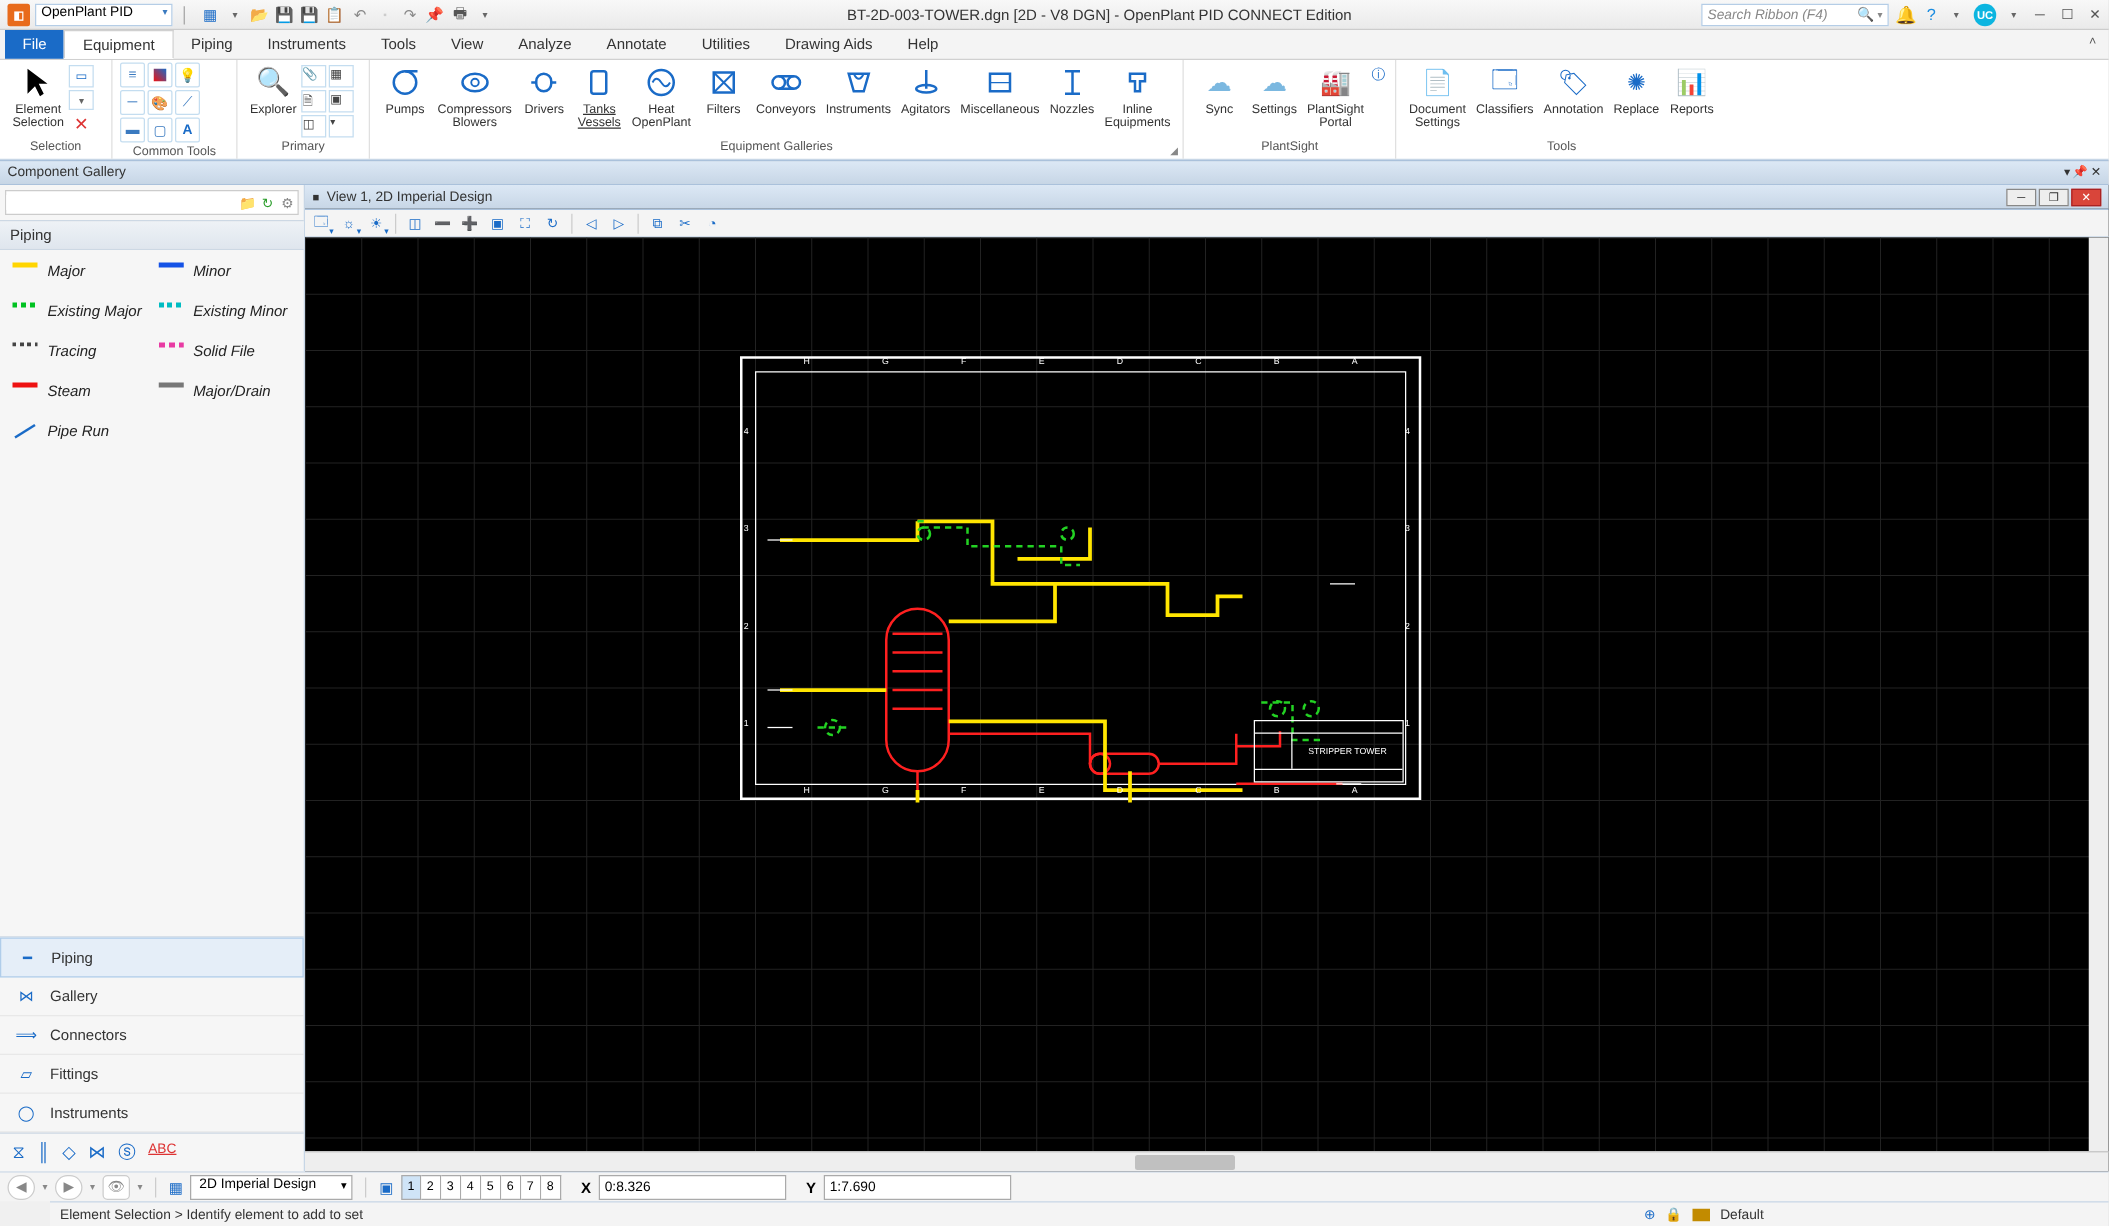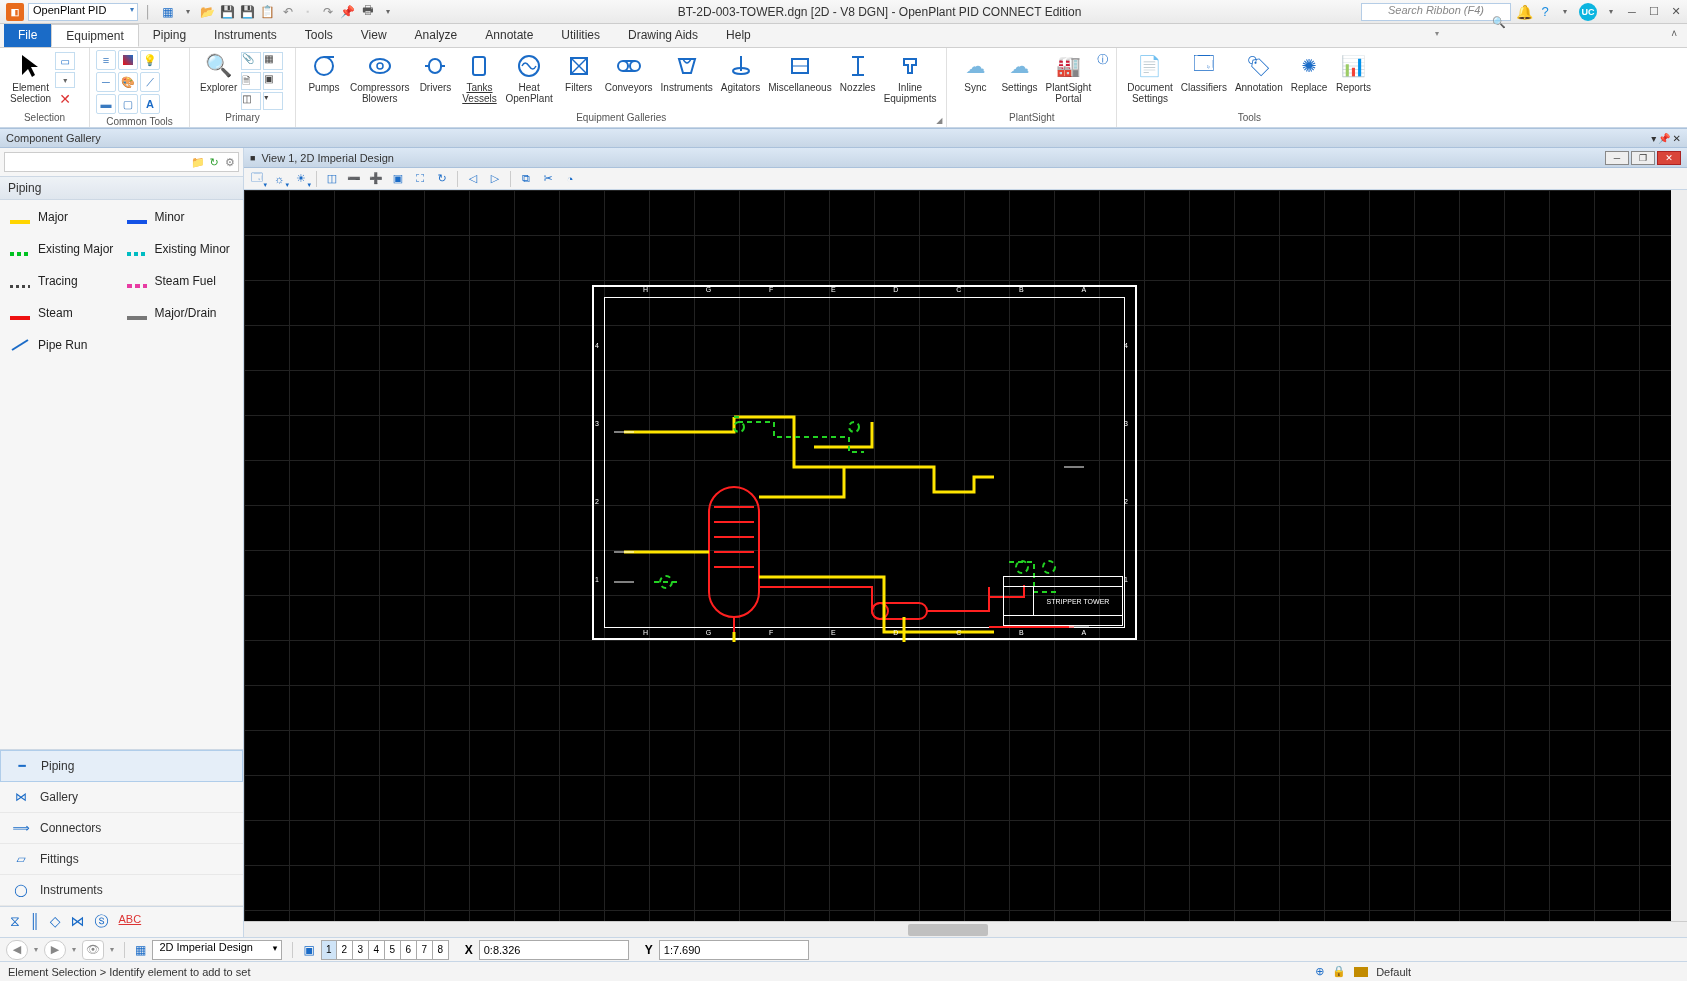--- a/index.html
+++ b/index.html
@@ -5,21 +5,21 @@
 * { box-sizing: border-box; margin: 0; padding: 0; font-family: "Segoe UI", Tahoma, sans-serif; }
 html, body { width: 1687px; height: 981px; overflow: hidden; background: #f0f0f0; }
 
 
 .titlebar { height: 24px; background: linear-gradient(#f8f8f8,#eaeaea); display: flex; align-items: center; font-size: 11px; border-bottom: 1px solid #ccc; }
 .titlebar .app-icon { width: 18px; height: 18px; background: #e86b1c; margin: 0 4px 0 6px; border-radius: 2px; display:flex;align-items:center;justify-content:center;color:#fff;font-weight:bold;font-size:9px; }
 .titlebar .app-combo { border: 1px solid #b5cde6; background: #fff; height: 18px; padding: 0 14px 0 4px; font-size: 11px; min-width: 110px; position: relative; }
 .titlebar .app-combo::after { content: "▾"; position: absolute; right: 3px; top: 1px; font-size: 8px; color: #3a7ac0; }
 .titlebar .qatool { width: 16px; height: 16px; margin: 0 2px; display:flex;align-items:center;justify-content:center; font-size: 12px; color:#3a7ac0; }
 .titlebar .center-title { flex: 1; text-align: center; color: #333; font-size: 12px; }
-.titlebar .search-ribbon { border: 1px solid #b5cde6; background: #fff; height: 18px; width: 150px; font-size: 11px; padding: 0 4px; color:#888; display:flex;align-items:center;flex-direction:column; }
+.titlebar .search-ribbon { border: 1px solid #b5cde6; background: #fff; height: 18px; width: 150px; font-size: 11px; padding: 0 4px; color:#888; display:flex;align-items:center; }
 .titlebar .search-ribbon span.glass { margin-left:auto; color:#3a7ac0; }
 .titlebar .winbtn { width: 22px; height: 18px; display:flex;align-items:center;justify-content:center; font-size:11px; color:#555; }
 .titlebar .uc-badge { width:18px;height:18px;border-radius:9px;background:#0cb5e0;color:#fff;font-size:9px;font-weight:bold;display:flex;align-items:center;justify-content:center;margin:0 4px; }
 
 
 .ribbon-tabs { height: 24px; background: #f4f4f4; display: flex; align-items: stretch; font-size: 12px; border-bottom: 1px solid #d0d0d0; padding-left:4px; }
 .ribbon-tabs .tab { padding: 4px 14px; color: #333; cursor: pointer; }
 .ribbon-tabs .tab.file { background: #1a6bc7; color: #fff; }
 .ribbon-tabs .tab.active { background: #fff; border: 1px solid #d0d0d0; border-bottom: 1px solid #fff; }
 .ribbon-tabs .collapse { margin-left:auto; padding:4px 10px; font-size:10px; color:#555; }
@@ -42,21 +42,21 @@
 .panel-strip .pinbox span { font-size:10px; color:#333; }
 
 
 .main { display:flex; height: calc(981px - 24px - 24px - 80px - 20px - 24px - 20px); }
 .sidebar { width: 244px; background: #f6f6f6; border-right:1px solid #c7d6e6; display:flex; flex-direction:column; }
 .sidebar .searchrow { display:flex; align-items:center; background:#fff; border:1px solid #ccc; margin:4px; height:20px; }
 .sidebar .searchrow input { flex:1; border:none; outline:none; font-size:11px; padding:0 4px; }
 .sidebar .searchrow .sico { width:16px;height:16px;display:flex;align-items:center;justify-content:center;font-size:11px;color:#d59b00; }
 .sidebar .cat-header { background:linear-gradient(#eef2f6,#dfe6ee); border-top:1px solid #cdd8e4;border-bottom:1px solid #cdd8e4; padding:4px 8px; font-size:12px; color:#333; }
 .sidebar .item-grid { padding:10px; display:grid; grid-template-columns: 1fr 1fr; gap:18px 10px; font-size:12px; color:#222; }
-.sidebar .item-grid .item { display:flex; align-items:flex-end; gap:8px; }
+.sidebar .item-grid .item { display:flex; align-items:flex-start; gap:8px;font-style:italic; }
 .sidebar .item-grid .swatch { width:20px; height:4px; }
 .sidebar .item-grid .swatch.diag { height:14px; width:20px; }
 .sidebar .nav-list { margin-top:auto; border-top:1px solid #cdd8e4; }
 .sidebar .nav-list .nav-item { display:flex; align-items:center; gap:10px; padding:8px 12px; font-size:12px; color:#333; border-bottom:1px solid #e8e8e8; }
 .sidebar .nav-list .nav-item.selected { background:#e5eef8; border:1px solid #b0cdea; }
 .sidebar .nav-list .nav-item .nico { width:18px;height:14px; display:flex;align-items:center;justify-content:center;color:#1a6bc7; }
 .sidebar .toolrow { display:flex; gap:10px; padding:6px 10px; border-top:1px solid #cdd8e4; }
 .sidebar .toolrow .ti { color:#1a6bc7; font-size:14px; }
 
 .canvas-area { flex:1; display:flex; flex-direction:column; background:#000; position:relative; }
@@ -80,21 +80,21 @@
 .coord-bar .navbtn { width:22px;height:20px;border:1px solid #ccc;border-radius:10px;background:#fff;display:flex;align-items:center;justify-content:center;color:#888;font-size:11px; }
 .coord-bar .combo { border:1px solid #aaa; background:#fff; height:20px; padding:0 18px 0 6px; font-size:11px; position:relative; min-width:130px; }
 .coord-bar .combo::after { content:"▾"; position:absolute; right:4px; top:2px; font-size:9px; }
 .coord-bar .numbtns { display:flex; }
 .coord-bar .numbtns .nb { width:16px;height:20px;border:1px solid #aaa;border-left:none;background:#fff;display:flex;align-items:center;justify-content:center;font-size:10px; }
 .coord-bar .numbtns .nb:first-child { border-left:1px solid #aaa; }
 .coord-bar .numbtns .nb.active { background:#cfe4f7; }
 .coord-bar .coord-label { font-weight:bold; margin-left:10px; }
 .coord-bar input.coord { border:1px solid #aaa; height:20px; width:150px; padding:0 4px; font-size:11px; }
 
-.status-bar { height:20px; background:#f4f4f4; border-top:1px solid #c7d6e6; display:flex; align-items:center; font-size:11px; padding:0 8px; color:#333; }
+.status-bar { height:20px; background:#f4f4f4; border-top:1px solid #c7d6e6; display:flex; align-items:center; font-size:11px; padding:0 8px; color:#333;margin-left:40px; }
 .status-bar .lvl { margin-left:auto; display:flex; align-items:center; gap:8px; }
 .status-bar .lock { color:#d59b00; }
 .status-bar .lvlcolor { width:14px;height:10px;background:#c28b00; }
 
 svg { display:block; }
 </style>
 </head>
 <body>
 
 <div class="titlebar">
@@ -410,21 +410,21 @@
       <div class="item">
           <div class="swatch" style="background:repeating-linear-gradient(90deg,#00bcc2 0 4px,transparent 4px 7px);height:4px;"></div>
           <span>Existing Minor</span>
         </div>
       <div class="item">
           <div class="swatch" style="background:repeating-linear-gradient(90deg,#444 0 3px,transparent 3px 6px);height:3px;"></div>
           <span>Tracing</span>
         </div>
       <div class="item">
           <div class="swatch" style="background:repeating-linear-gradient(90deg,#e83ba3 0 5px,transparent 5px 8px);height:4px;"></div>
-          <span>Steam Fuel</span>
+          <span>Solid File</span>
         </div>
       <div class="item">
           <div class="swatch" style="background:#e11;"></div>
           <span>Steam</span>
         </div>
       <div class="item">
           <div class="swatch" style="background:#777;"></div>
           <span>Major/Drain</span>
         </div>
       <div class="item">

